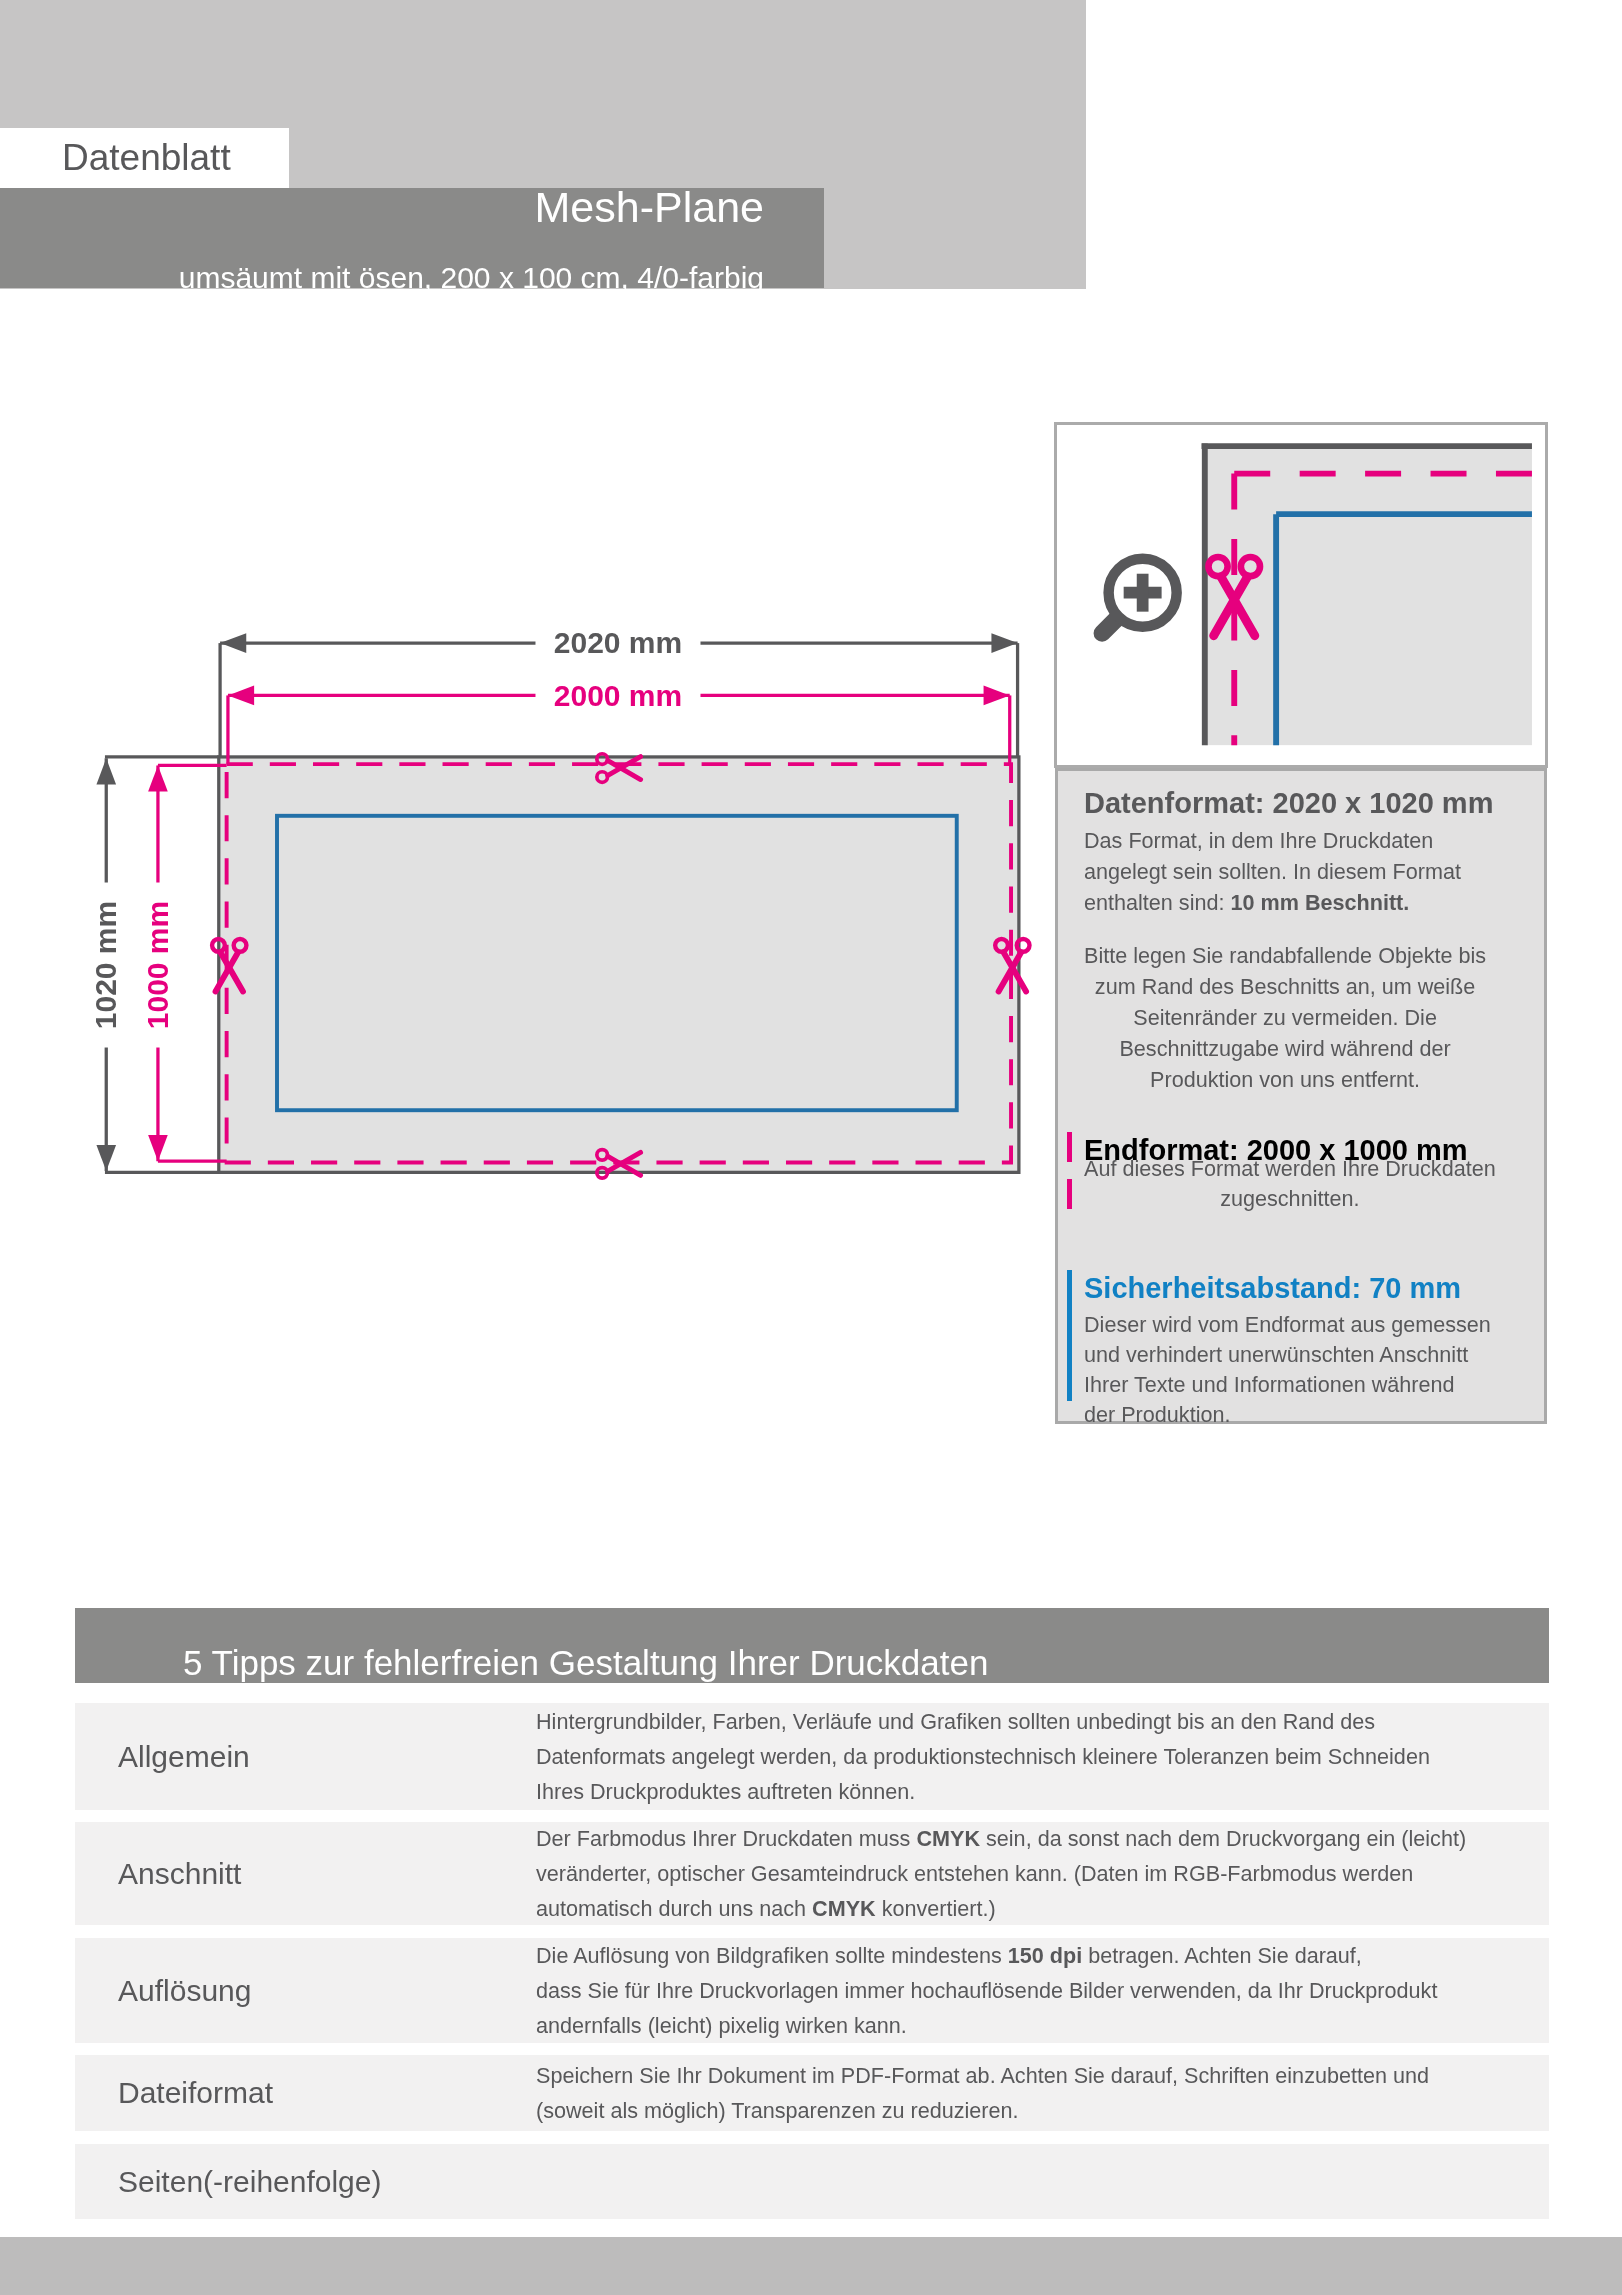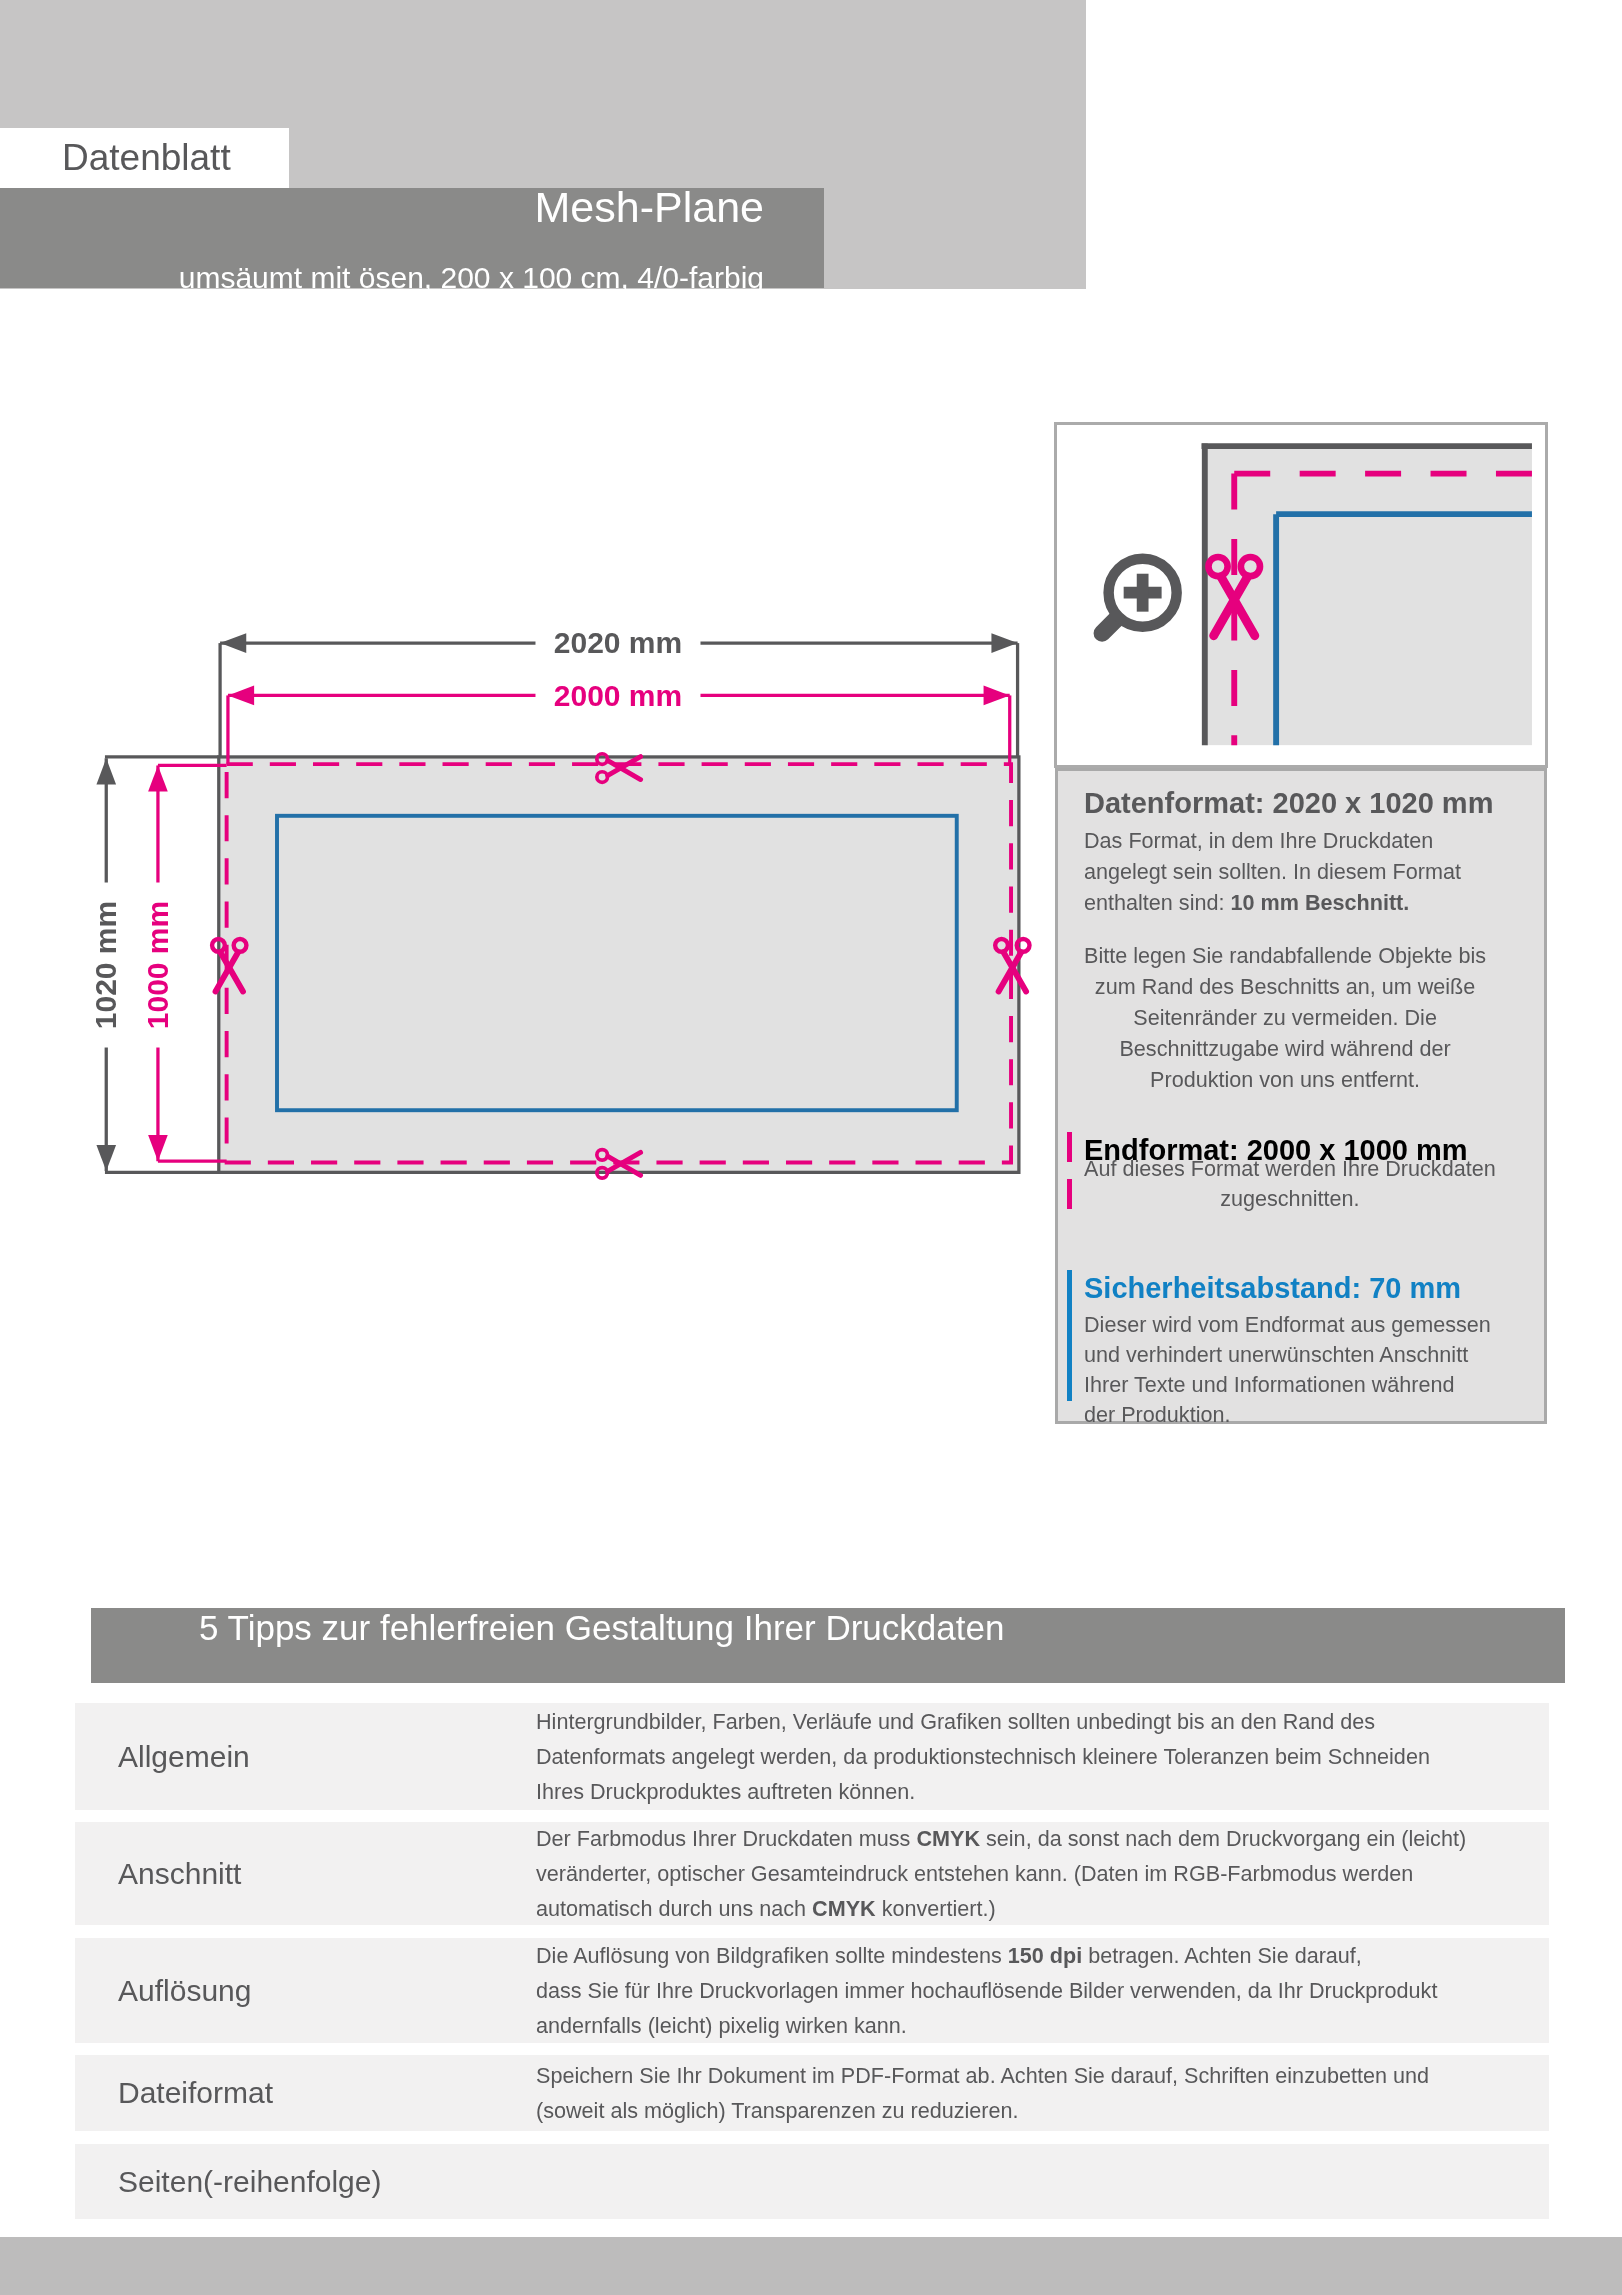--- a/index.html
+++ b/index.html
@@ -46,22 +46,22 @@
   .ef-body{top:383px;line-height:30px;text-align:center;}
   .sa-body{top:539px;line-height:30px;}
   .ef-rule{position:absolute;left:9.2px;top:361px;width:4.6px;height:77px;
            background:repeating-linear-gradient(180deg,#e6007e 0 30px,transparent 30px 47px);}
   .sa-rule{position:absolute;left:9.2px;top:499px;width:4.6px;height:131px;background:#1181c4;}
   .rt-line{white-space:nowrap;}
   .b{font-weight:700;}
 
   
   .tips-band{position:absolute;left:75px;top:1608px;width:1474px;height:75px;background:#8a8a89;
-             color:#fff;display:flex;align-items:flex-start;padding-left:108px;box-sizing:border-box;
-             font-size:35px;margin-left:16px;}
+             color:#fff;display:flex;align-items:flex-end;padding-left:108px;box-sizing:border-box;
+             font-size:35px;}
   .tip-row{position:absolute;left:75px;width:1474px;background:#f2f1f1;display:flex;
            align-items:center;box-sizing:border-box;}
   .tr1{top:1703px;height:107px;}
   .tr2{top:1822px;height:103px;}
   .tr3{top:1938px;height:105px;}
   .tr4{top:2055px;height:76px;}
   .tr5{top:2144px;height:75px;}
   .tip-label{width:461px;padding-left:43px;box-sizing:border-box;font-size:30px;color:#58585a;flex-shrink:0;}
   .tip-body{font-size:21.6px;line-height:35px;color:#58585a;}
 

